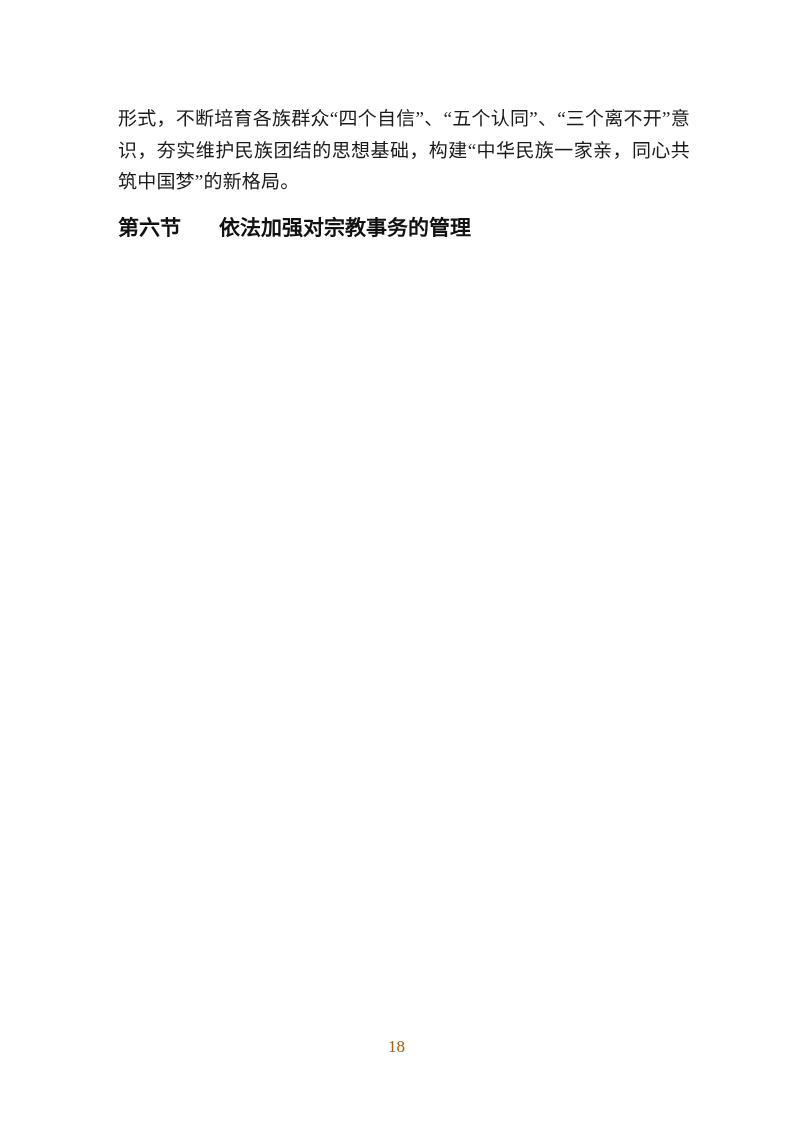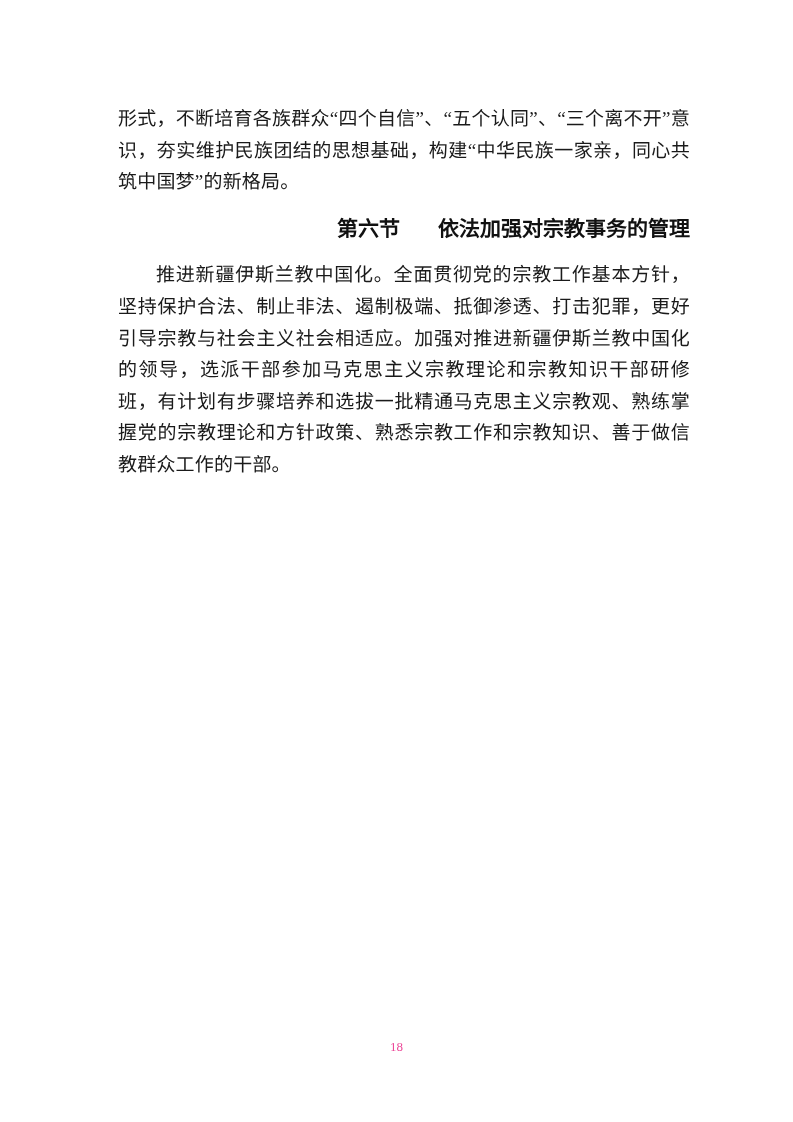--- a/index.html
+++ b/index.html
@@ -28,47 +28,46 @@
     line-height: 31.6px;
     text-align: justify;
     text-indent: 2em;
     letter-spacing: 0.2px;
   }
   .para.no-indent {
     text-indent: 0;
   }
   .section-heading {
     margin: 16px 0 14px 0;
-    font-family: Liberation Serif, serif;
+    font-family: Liberation Mono, monospace;
     font-weight: bold;
     font-size: 21px;
     line-height: 31.6px;
-    text-align: right;
+    text-align: left;
     color: #111111;
   }
   .heading-gap {
     display: inline-block;
     width: 38px;
   }
   .page-number {
     position: absolute;
     left: 0;
     top: 1037px;
     width: 100%;
     text-align: center;
-    font-size: 13px;
+    font-size: 17px;
     line-height: 20px;
-    color: #ec4899;
+    color: #a16207;
   }
 </style>
 </head>
 <body>
 
 <div class="page">
   <div class="text-block">
     <p class="para no-indent">形式，不断培育各族群众“四个自信”、“五个认同”、“三个离不开”意识，夯实维护民族团结的思想基础，构建“中华民族一家亲，同心共筑中国梦”的新格局。</p>
     <h2 class="section-heading">
       <span>第六节</span><span class="heading-gap"></span><span>依法加强对宗教事务的管理</span>
     </h2>
-    <p class="para">推进新疆伊斯兰教中国化。全面贯彻党的宗教工作基本方针，坚持保护合法、制止非法、遏制极端、抵御渗透、打击犯罪，更好引导宗教与社会主义社会相适应。加强对推进新疆伊斯兰教中国化的领导，选派干部参加马克思主义宗教理论和宗教知识干部研修班，有计划有步骤培养和选拔一批精通马克思主义宗教观、熟练掌握党的宗教理论和方针政策、熟悉宗教工作和宗教知识、善于做信教群众工作的干部。</p>
   </div>
   <div class="page-number">18</div>
 </div>
 
 </body></html>

